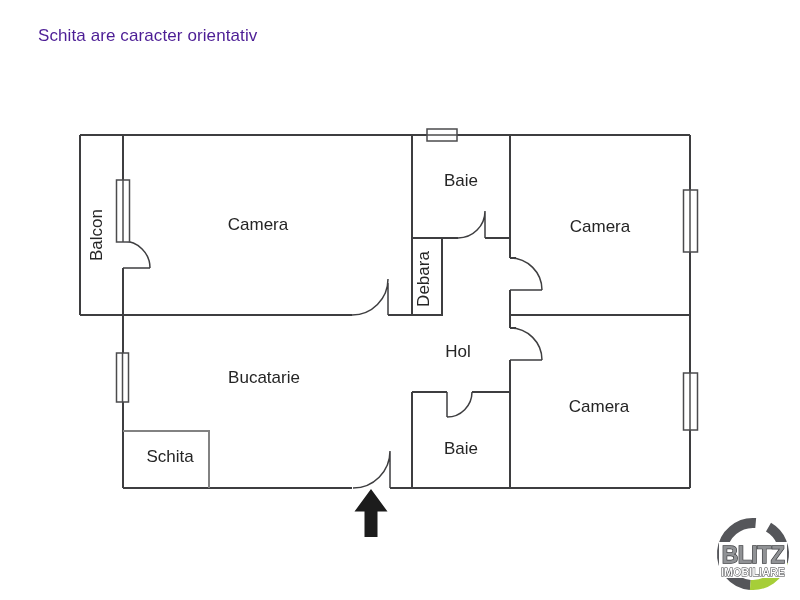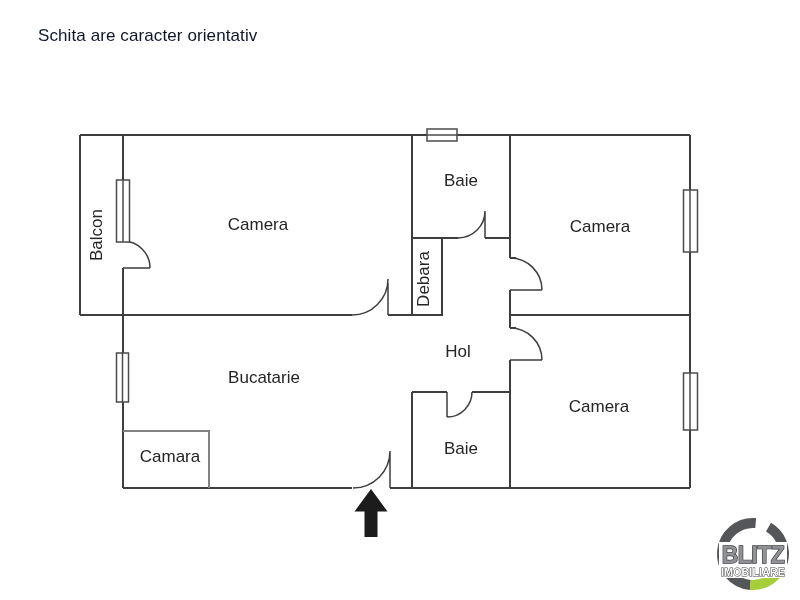--- a/index.html
+++ b/index.html
@@ -1,21 +1,21 @@
 <!DOCTYPE html>
 <html><head>
 <meta charset="utf-8">
 <style>
   html,body{margin:0;padding:0;background:#fff;}
   .stage{
     position:relative;width:800px;height:600px;background:#ffffff;overflow:hidden;
     font-family:"Liberation Sans", sans-serif;color:#1f1f1f;
   }
   .title{
-    position:absolute;left:38px;top:26px;font-size:17px;letter-spacing:.1px;color:#0f172a;
+    position:absolute;left:38px;top:26px;font-size:17px;letter-spacing:.1px;color:#4c1d95;
   }
   .plan-svg{position:absolute;left:0;top:0;}
   .room-label{
     position:absolute;transform:translate(-50%,-50%);
     font-size:17px;color:#252525;white-space:nowrap;
   }
   .room-label.v{transform:translate(-50%,-50%) rotate(-90deg);}
   .logo{position:absolute;left:710px;top:513px;width:90px;height:90px;}
 </style>
 </head>
@@ -100,21 +100,21 @@
     <path d="M371,489 L387.5,511.5 L377.5,511.5 L377.5,537 L364.5,537 L364.5,511.5 L354.5,511.5 Z" fill="#1c1c1c" stroke="none"></path>
   </svg>
 
   <div class="room-label v" style="left:97px;top:235px;">Balcon</div>
   <div class="room-label" style="left:258px;top:225px;">Camera</div>
   <div class="room-label" style="left:461px;top:181px;">Baie</div>
   <div class="room-label v" style="left:424px;top:279px;">Debara</div>
   <div class="room-label" style="left:600px;top:227px;">Camera</div>
   <div class="room-label" style="left:458px;top:352px;">Hol</div>
   <div class="room-label" style="left:264px;top:378px;">Bucatarie</div>
-  <div class="room-label" style="left:170px;top:457px;">Camara</div>
+  <div class="room-label" style="left:170px;top:457px;">Schita</div>
   <div class="room-label" style="left:461px;top:449px;">Baie</div>
   <div class="room-label" style="left:599px;top:407px;">Camera</div>
 
   <svg class="logo" viewBox="0 0 90 90">
     <g fill="none" stroke-width="10">
       <path d="M40.3,71.9 A31,31 0 1 1 45.7,10.1" stroke="#55565a"></path>
       <path d="M58.5,14.2 A31,31 0 0 1 72.9,49" stroke="#55565a"></path>
       <path d="M72.9,49 A31,31 0 0 1 40.3,71.9" stroke="#a6ce38"></path>
     </g>
     <rect x="9" y="29" width="68" height="36" fill="#ffffff" stroke="none"></rect>

